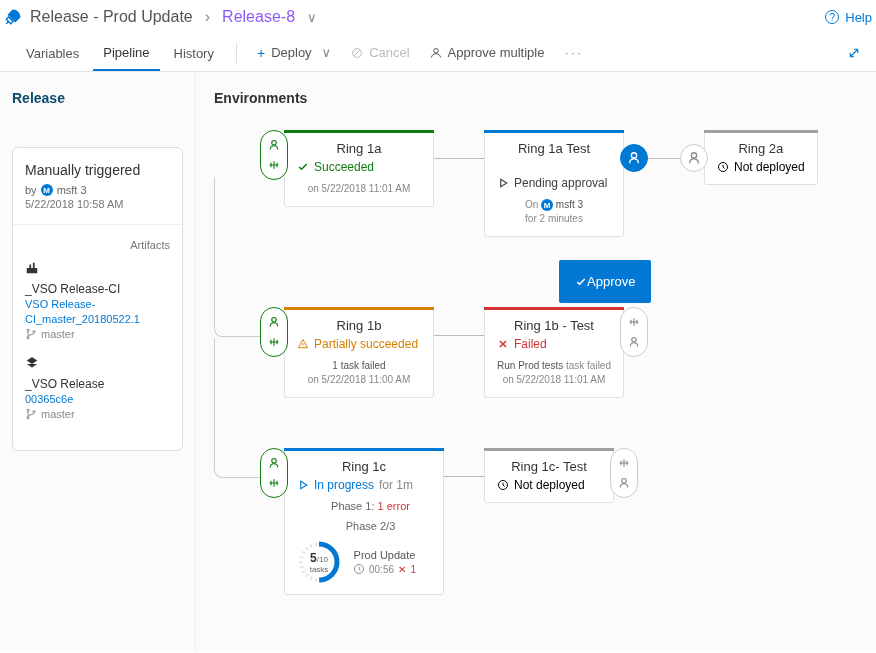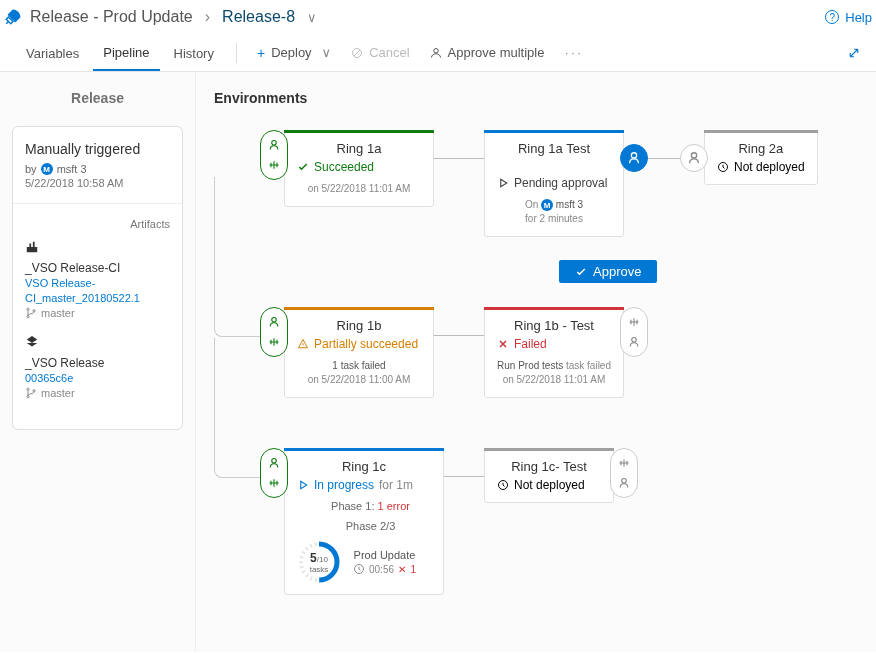--- a/index.html
+++ b/index.html
@@ -12,21 +12,21 @@
 }
 .topbar {
   display: flex;
   align-items: center;
   padding: 8px 4px;
   gap: 8px;
 }
 .rocket-icon { width: 18px; height: 18px; color: #0078d4; }
 .breadcrumb-parent { color: #555; font-size: 16px; }
 .breadcrumb-sep { color: #888; margin: 0 4px; font-size: 16px; }
-.breadcrumb-current { color: #0c4a6e; font-size: 16px; }
+.breadcrumb-current { color: #8b5cf6; font-size: 16px; }
 .chev { color: #888; margin-left: 4px; }
 .top-right { margin-left: auto; display: flex; align-items: center; gap: 6px; color: #0078d4; font-size: 13px; }
 .help-icon { width: 14px; height: 14px; border: 1.3px solid #0078d4; border-radius: 50%; display: inline-flex; align-items: center; justify-content: center; font-size: 10px; }
 
 .toolbar {
   display: flex;
   align-items: center;
   padding: 0 16px;
   border-bottom: 1px solid #e5e5e5;
   gap: 4px;
@@ -35,21 +35,21 @@
 .tab { padding: 10px 10px 9px; color: #555; font-size: 13px; cursor: pointer; }
 .tab.active { color: #333; border-bottom: 2px solid #0078d4; font-weight: 400; }
 .tool-divider { width: 1px; height: 20px; background: #ddd; margin: 0 8px; }
 .tool-btn { display: inline-flex; align-items: center; gap: 6px; padding: 4px 8px; color: #555; cursor: pointer; font-size: 13px; }
 .tool-btn.disabled { color: #bbb; }
 .tool-btn .chev { color: #888; }
 .expand-icon { margin-left: auto; color: #0078d4; }
 
 .main { display: flex; background: #fbfbfb; min-height: 580px; }
 .left-pane { width: 195px; padding: 18px 12px; }
-.pane-title { font-weight: 600; color: #737373; margin-bottom: 20px; font-size: 14px; text-align: center; }
+.pane-title { font-weight: 600; color: #0c4a6e; margin-bottom: 41px; font-size: 14px; }
 
 .release-card {
   border: 1px solid #ddd;
   border-radius: 6px;
   background: #fff;
   padding: 14px 12px;
 }
 .rc-title { font-size: 14px; color: #333; margin-bottom: 6px; }
 .rc-by { color: #666; font-size: 11px; display: flex; align-items: center; gap: 4px; }
 .avatar-dot { width: 12px; height: 12px; background: #0078d4; border-radius: 50%; display: inline-flex; align-items: center; justify-content: center; color: #fff; font-size: 8px; font-weight: bold; }
@@ -116,25 +116,25 @@
 .st-notdep { color: #000000; }
 .env-sub { color: #888; font-size: 10px; margin-top: 8px; line-height: 1.4; }
 .env-sub .dark { color: #555; }
 
 .link-line { flex: 0 0 50px; height: 0; border-top: 1px solid #bbb; align-self: flex-start; margin-top: 28px; }
 
 .approve-btn {
   position: absolute;
   background: #0078d4;
   color: #fff;
-  padding: 4px 16px;
+  padding: 14px 16px;
   border-radius: 2px;
   display: flex;
   align-items: center;
-  gap: 6px;
+  gap: 0;
   font-size: 13px;
   cursor: pointer;
 }
 .circle-icon {
   width: 28px; height: 28px; border-radius: 50%; border: 1px solid #ccc; background: #fff;
   display: flex; align-items: center; justify-content: center; color: #888;
   margin: 0 -4px; z-index: 2;
 }
 .circle-icon.solid { background: #0078d4; border-color: #0078d4; color: #fff; }
 

